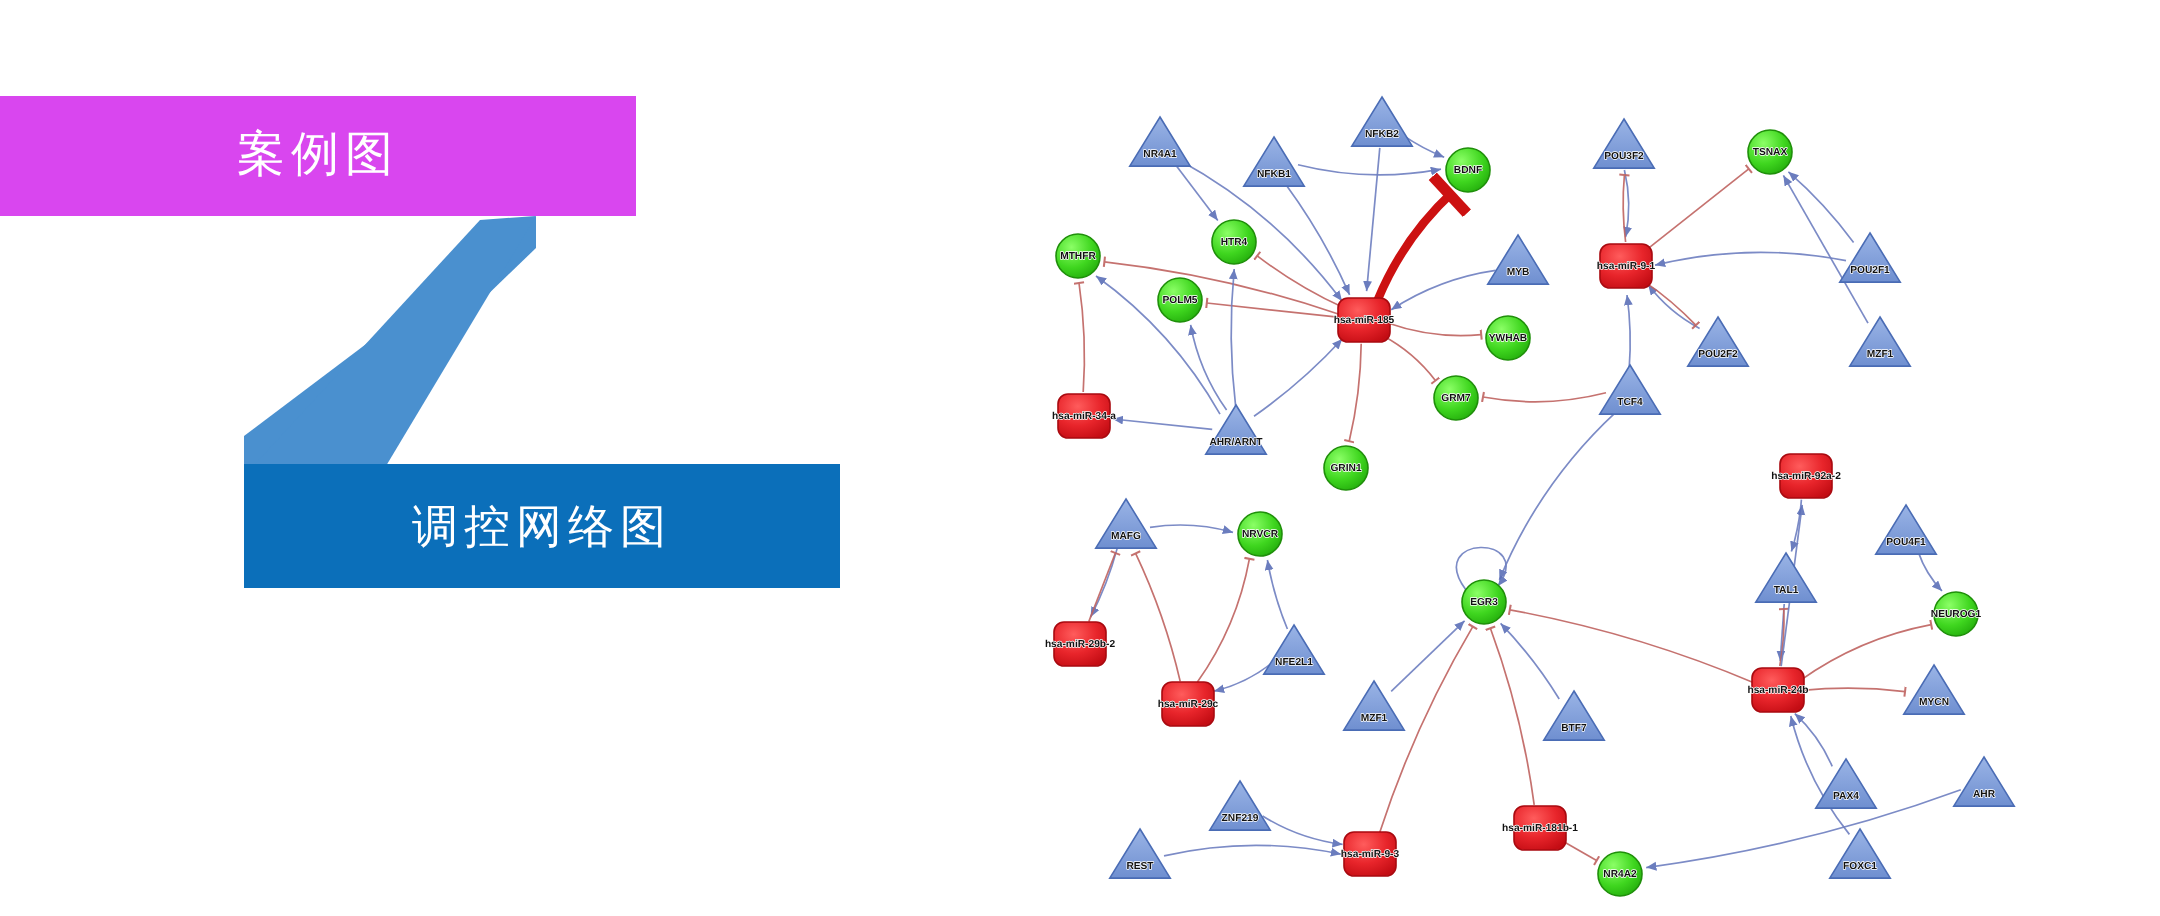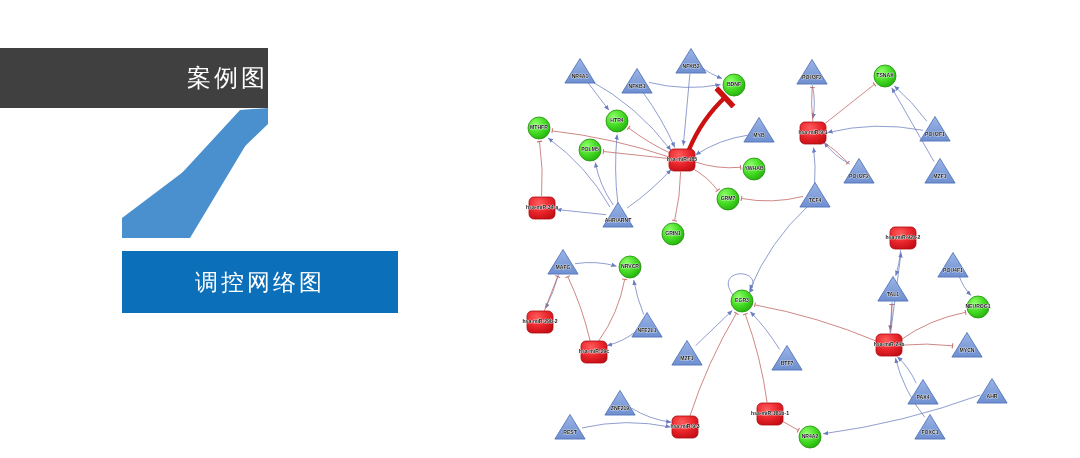--- a/index.html
+++ b/index.html
@@ -2,25 +2,25 @@
 <html><head>
 <meta charset="utf-8">
 <style>
   html,body{margin:0;padding:0;background:#ffffff;}
   body{width:1080px;height:458px;overflow:hidden;font-family:"Liberation Sans",sans-serif;}
   #stage{position:relative;width:1080px;height:458px;background:#fff;}
 
   
   .ribbon-wrap{position:absolute;left:0;top:48px;width:440px;height:200px;}
   .ribbon-top{
-    position:absolute;left:0;top:0;width:268px;height:60px;
-    background:#404040;display:flex;align-items:center;justify-content:flex-end;
+    position:absolute;left:0;top:0;width:318px;height:60px;
+    background:#d946ef;display:flex;align-items:center;justify-content:center;
   }
   .ribbon-bottom{
-    position:absolute;left:122px;top:203px;width:276px;height:62px;
+    position:absolute;left:122px;top:184px;width:298px;height:62px;
     background:#0b6fba;display:flex;align-items:center;justify-content:center;
   }
   .ribbon-label{color:#ffffff;font-size:24px;letter-spacing:3px;line-height:1;white-space:nowrap;}
   .ribbon-label.small{font-size:23px;}
   .ribbon-diag{position:absolute;left:0;top:0;width:440px;height:260px;pointer-events:none;}
 
   
   #net{position:absolute;left:440px;top:0;width:640px;height:458px;}
   #net svg{display:block;}
   .nlabel{font-family:"Liberation Sans",sans-serif;font-size:5.1px;font-weight:bold;fill:#111;

